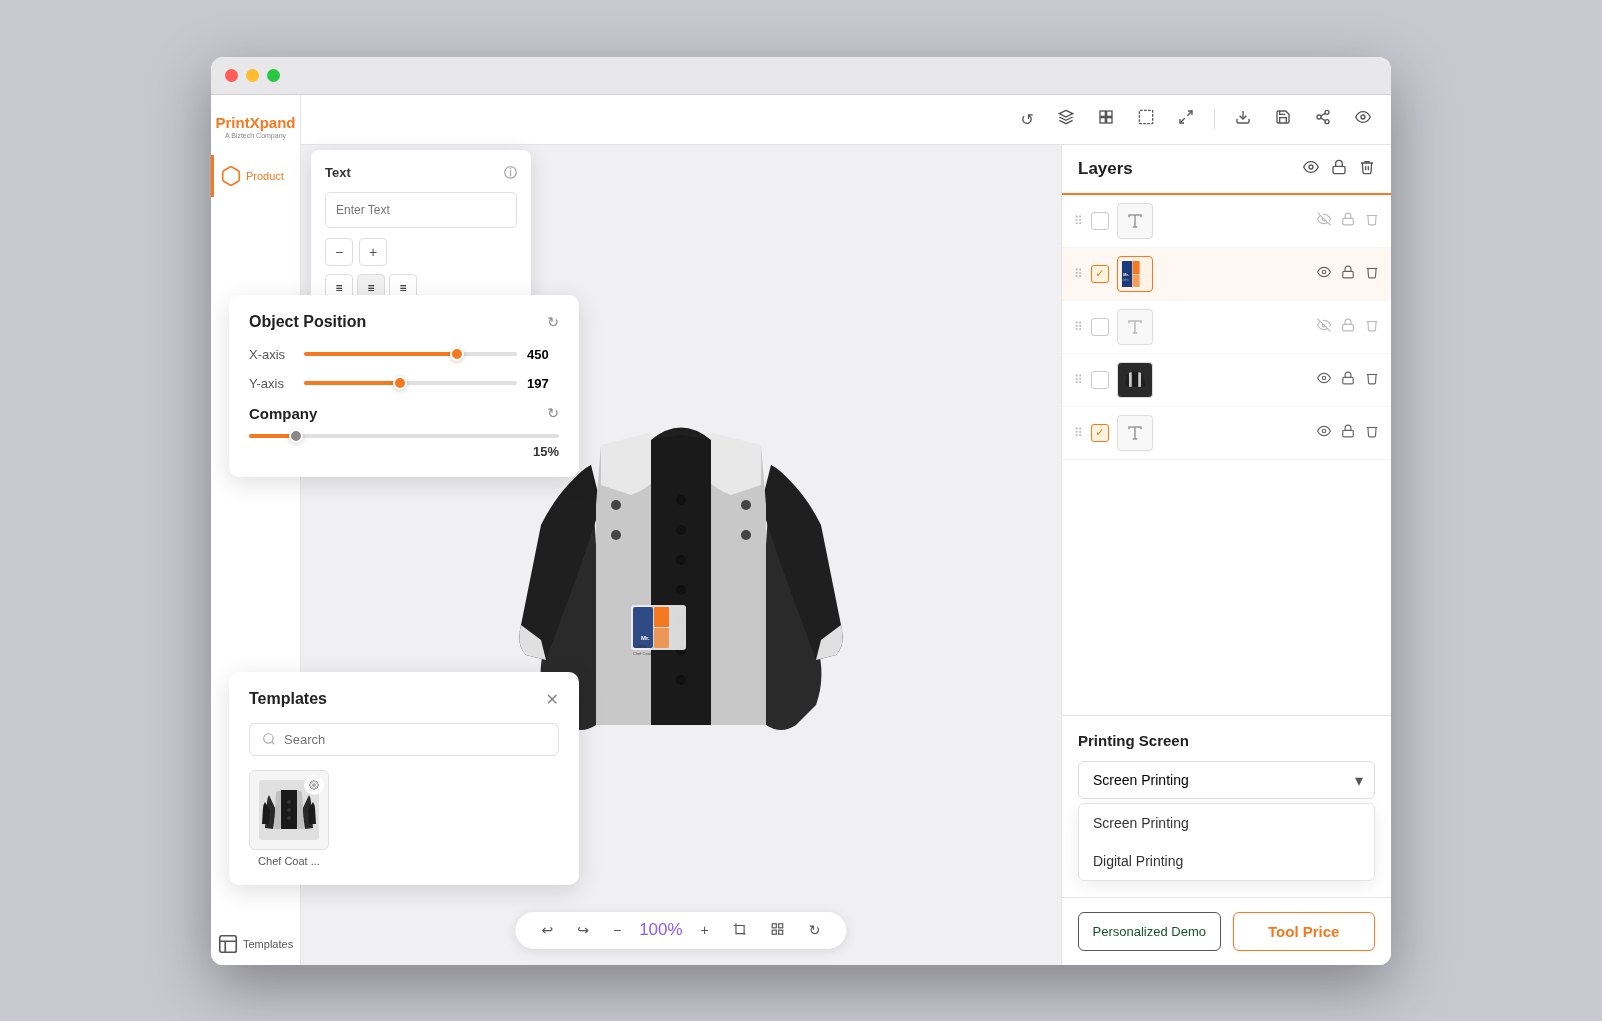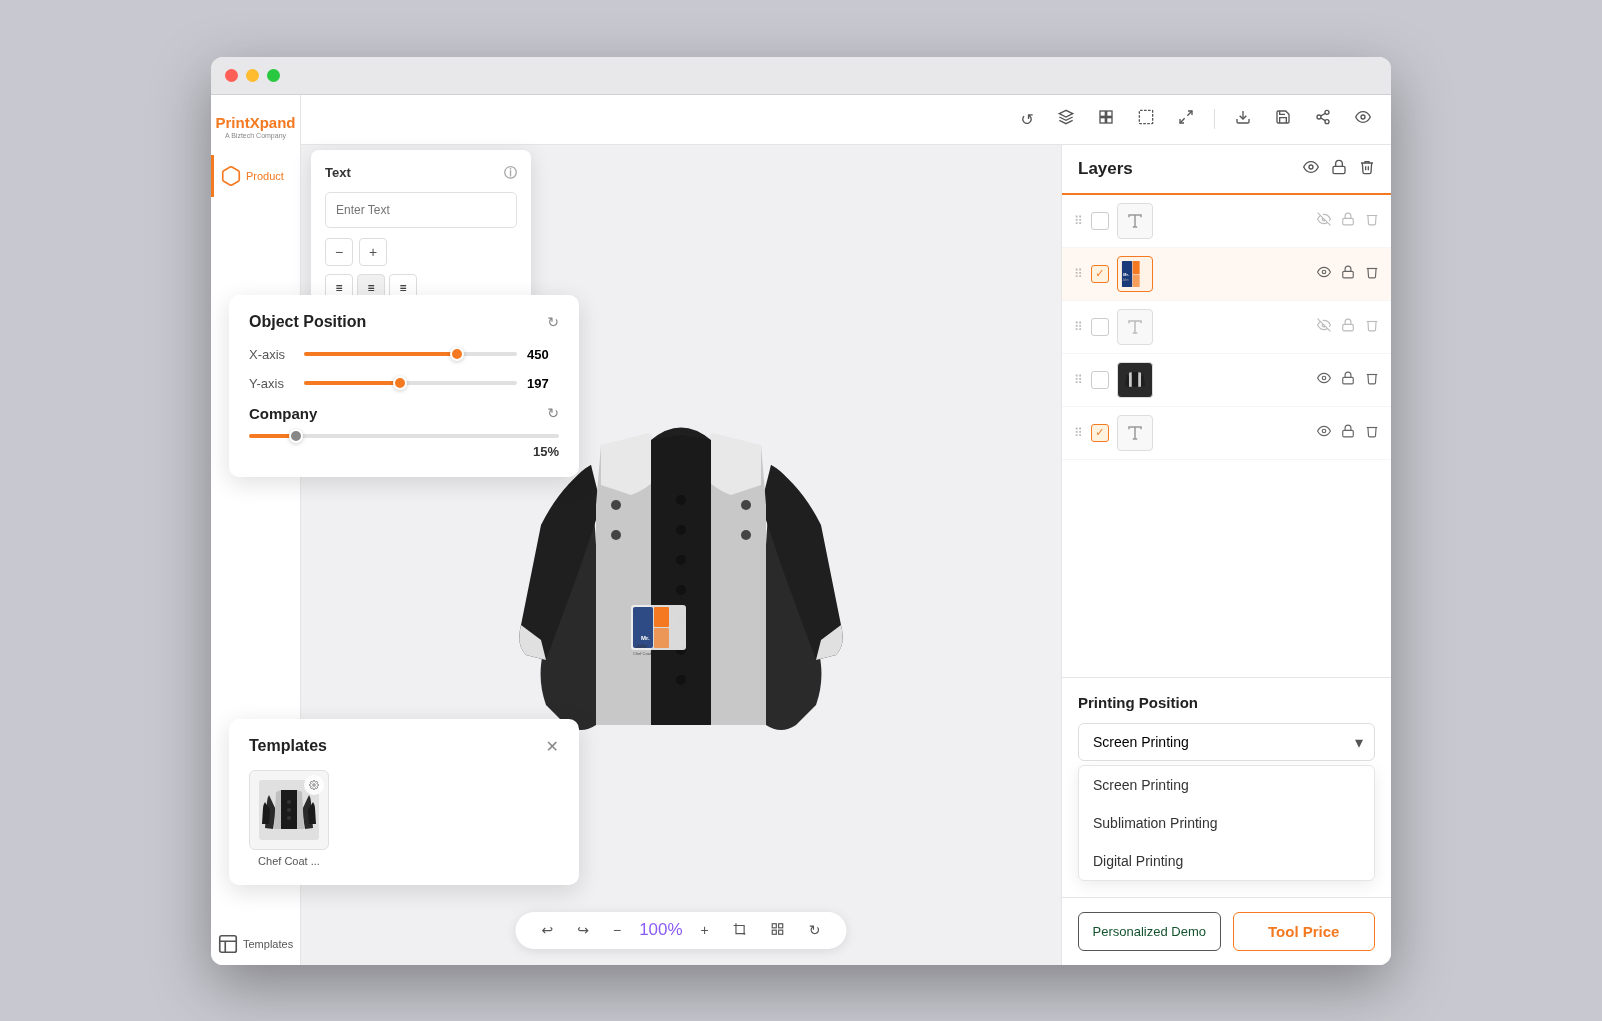--- a/index.html
+++ b/index.html
@@ -1037,33 +1037,32 @@
               <svg width="14" height="14" viewBox="0 0 24 24" fill="none" stroke="#666" stroke-width="2">
                 <polyline points="3 6 5 6 21 6"></polyline>
                 <path d="M19 6l-1 14a2 2 0 0 1-2 2H8a2 2 0 0 1-2-2L5 6"></path>
               </svg>
             </span>
           </div>
         </div>
       </div>
 
       <div class="printing-section">
-        <div class="printing-title">Printing Position</div>
+        <div class="printing-title">Printing Screen</div>
         <div class="printing-select-wrapper">
           <select class="printing-select">
             <option>Screen Printing</option>
             <option>Sublimation Printing</option>
             <option>Digital Printing</option>
           </select>
           <span class="printing-dropdown-icon">▾</span>
         </div>
 
         <div class="printing-dropdown-menu" style="margin-top:4px;">
           <div class="printing-option">Screen Printing</div>
-          <div class="printing-option">Sublimation Printing</div>
           <div class="printing-option">Digital Printing</div>
         </div>
       </div>
 
       <div class="bottom-buttons">
         <button class="btn-demo">Personalized Demo</button>
         <button class="btn-price">Tool Price</button>
       </div>
     </div>
 
@@ -1126,20 +1125,27 @@
           <div class="opacity-slider-thumb"></div>
         </div>
         <div class="opacity-value">15%</div>
       </div>
     </div>
 
     <div class="float-templates-panel">
       <div class="templates-header">
         <span class="templates-title">Templates</span>
         <span style="cursor:pointer;font-size:16px;color:#888;">✕</span>
+      </div>
+      <div class="templates-search">
+        <svg width="14" height="14" viewBox="0 0 24 24" fill="none" stroke="#aaa" stroke-width="2">
+          <circle cx="11" cy="11" r="8"></circle>
+          <line x1="21" y1="21" x2="16.65" y2="16.65"></line>
+        </svg>
+        <input type="text" placeholder="Search" style="">
       </div>
       <div class="templates-grid">
         <div class="template-item">
           <div class="template-thumb">
             <svg width="60" height="60" viewBox="0 0 60 60">
               <rect width="60" height="60" fill="#e0e0e0" rx="3"></rect>
               <path d="M10 15 Q8 18 8 22 L6 48 L14 49 L17 30 Z" fill="#2a2a2a"></path>
               <path d="M50 15 Q52 18 52 22 L54 48 L46 49 L43 30 Z" fill="#2a2a2a"></path>
               <path d="M6 22 Q4 25 4 28 L3 44 L10 44 L11 30 Z" fill="#1a1a1a"></path>
               <path d="M54 22 Q56 25 56 28 L57 44 L50 44 L49 30 Z" fill="#1a1a1a"></path>

